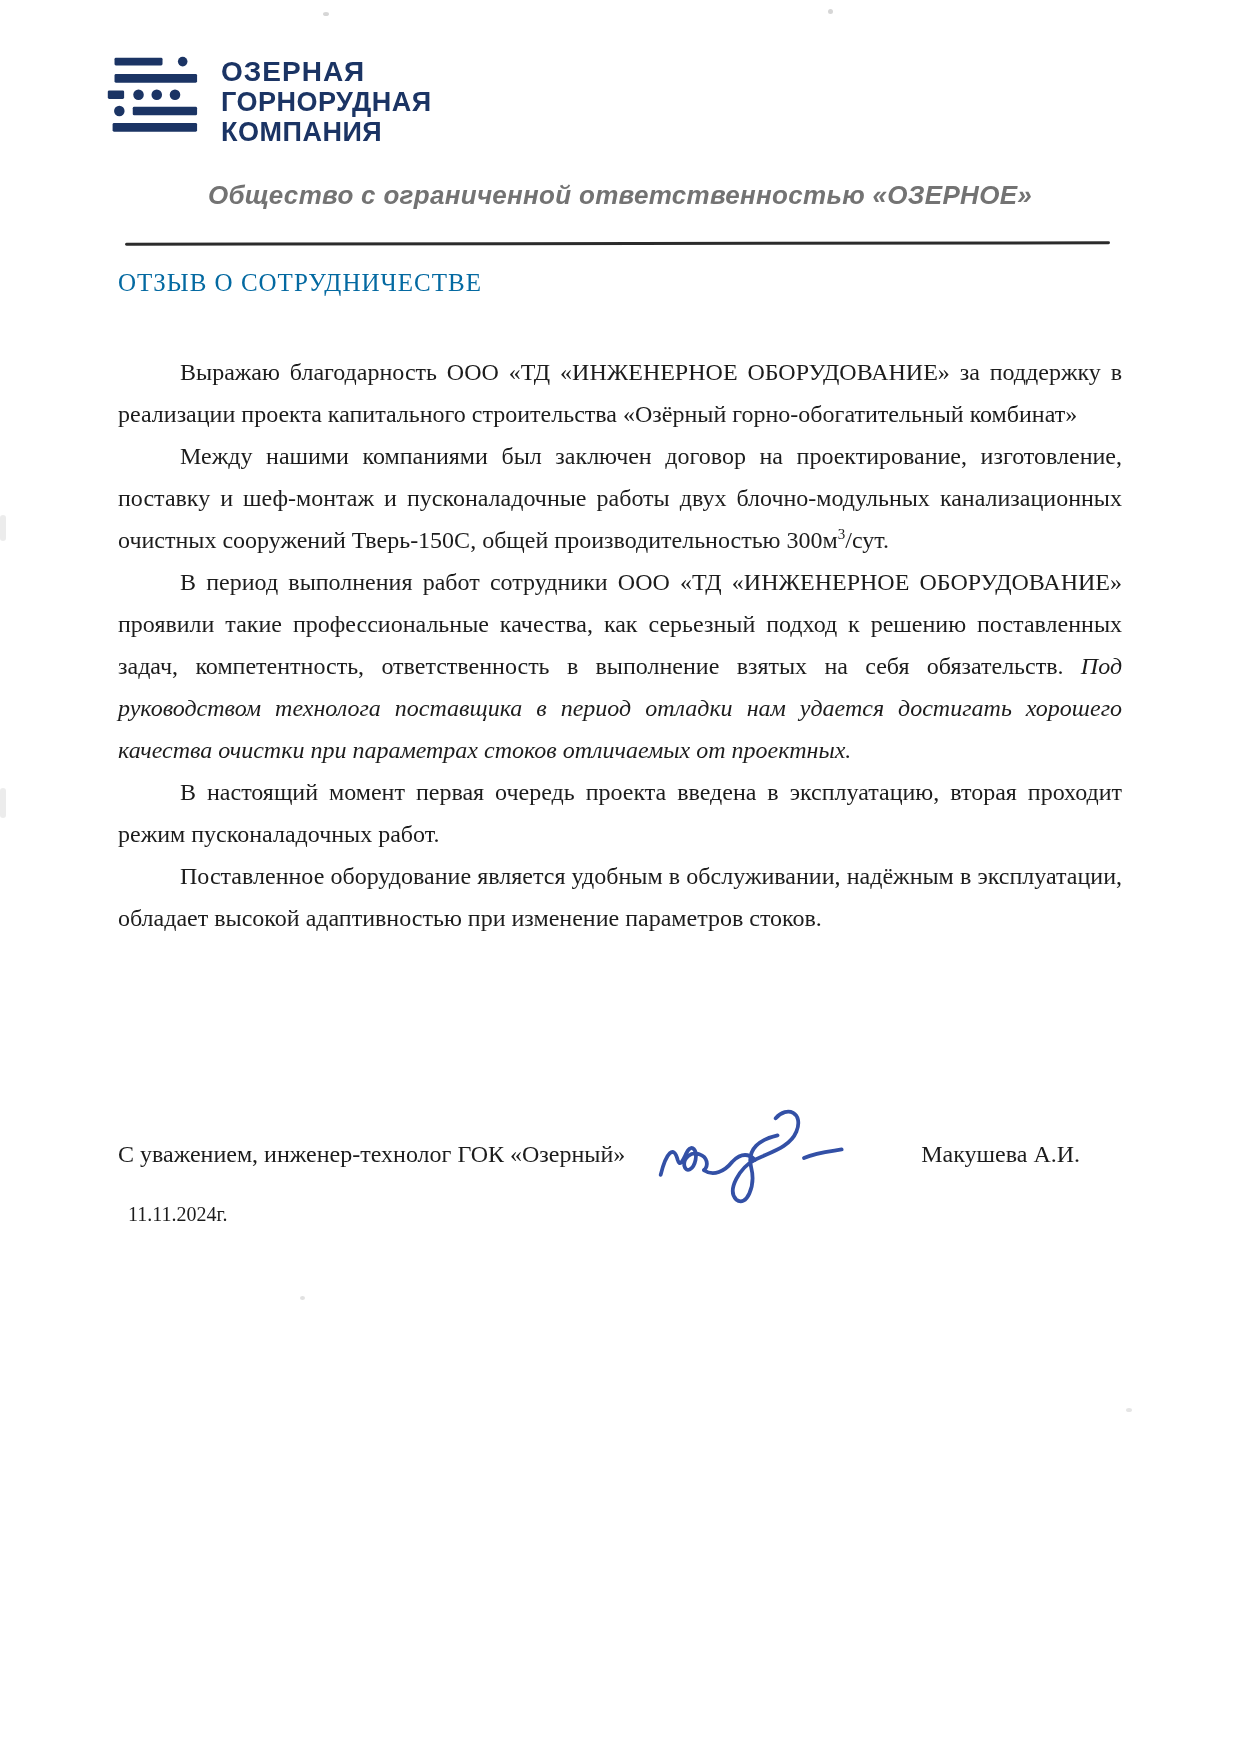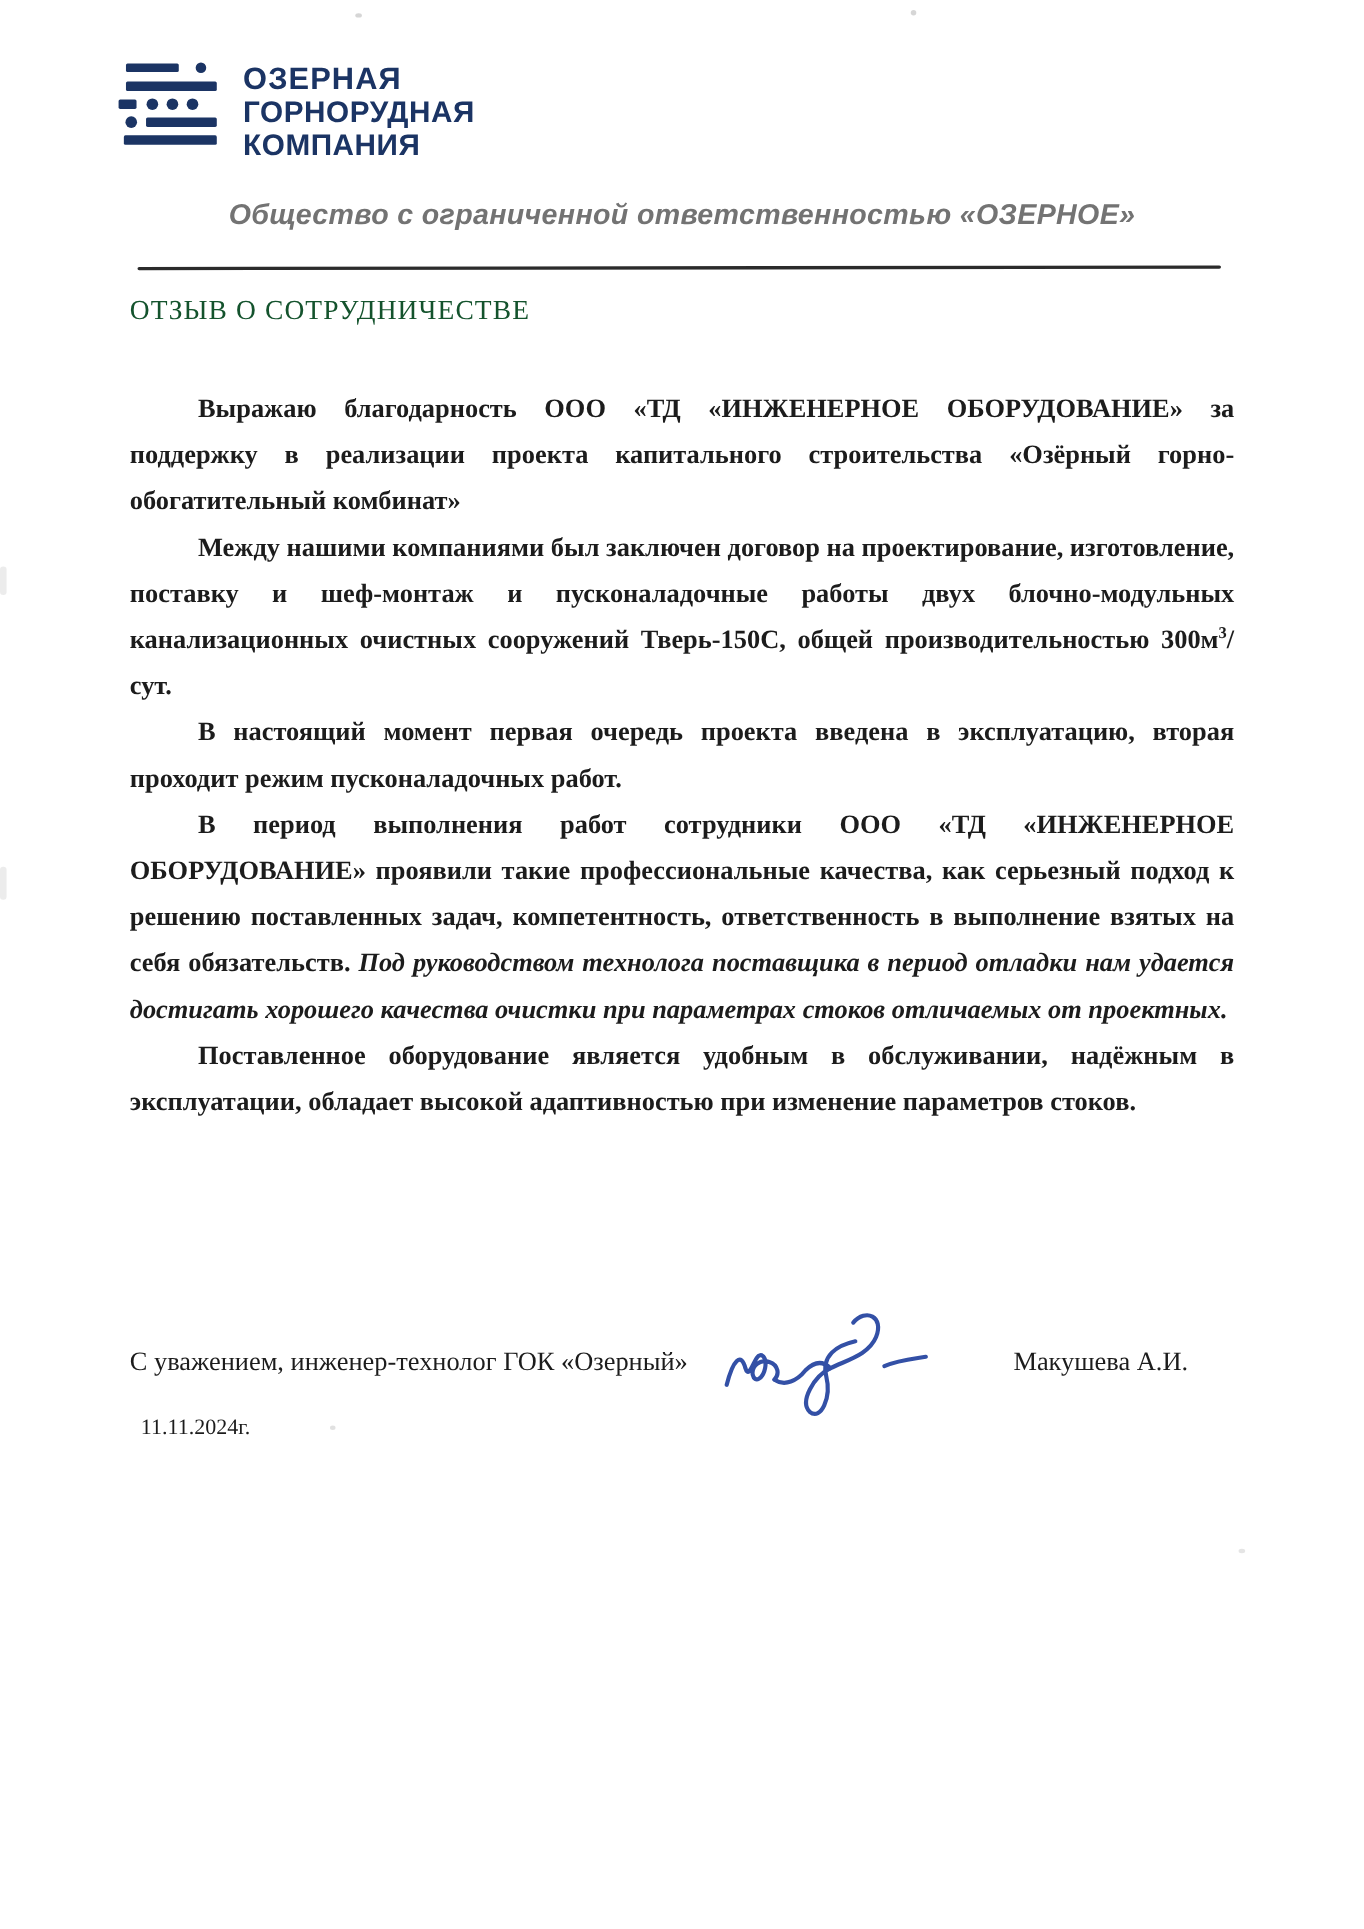--- a/index.html
+++ b/index.html
@@ -42,29 +42,28 @@
     width:985px;height:3px;
     background:#2b2b2b;
     border-radius:2px;
     transform:rotate(-0.08deg);
   }
   
   .doc-heading{
     margin:24px 0 0 118px;
     font-size:25px;
     letter-spacing:1px;
-    color:#14532d;
+    color:#0369a1;
   }
   .body-text{
     margin:54px 118px 0 118px;
     width:1004px;
     font-size:24px;
     line-height:42px;
     text-align:justify;
-    font-weight:bold;
   }
   .body-text p{margin:0;text-indent:62px;}
   .body-text em{font-style:italic;}
   .body-text sup{font-size:15px;line-height:0;vertical-align:super;}
   
   .sig-row{
     margin:166px 0 0 118px;
     height:94px;
     display:flex;align-items:flex-start;
     position:relative;
@@ -119,23 +118,23 @@
   </div>
 
   <div class="org-title">Общество с ограниченной ответственностью «ОЗЕРНОЕ»</div>
   <div class="rule"></div>
 
   <div class="doc-heading">ОТЗЫВ О СОТРУДНИЧЕСТВЕ</div>
 
   <div class="body-text">
     <p>Выражаю благодарность ООО «ТД «ИНЖЕНЕРНОЕ ОБОРУДОВАНИЕ» за поддержку в реализации проекта капитального строительства «Озёрный горно-обогатительный комбинат»</p>
     <p><span>Между нашими компаниями был заключен договор на проектирование, изготовление, поставку и шеф-монтаж и пусконаладочные работы двух блочно-модульных канализационных очистных сооружений Тверь-150С, общей производительностью 300м</span><sup>3</sup><span>/сут.</span></p>
-    <p>В настоящий момент первая очередь проекта введена в эксплуатацию, вторая проходит режим пусконаладочных работ.</p>
     <p><span>В период выполнения работ сотрудники ООО «ТД «ИНЖЕНЕРНОЕ ОБОРУДОВАНИЕ» проявили такие профессиональные качества, как серьезный подход к решению поставленных задач, компетентность, ответственность в выполнение взятых на себя обязательств.</span>
       <em>Под руководством технолога поставщика в период отладки нам удается достигать хорошего качества очистки при параметрах стоков отличаемых от проектных.</em></p>
+    <p>В настоящий момент первая очередь проекта введена в эксплуатацию, вторая проходит режим пусконаладочных работ.</p>
     <p>Поставленное оборудование является удобным в обслуживании, надёжным в эксплуатации, обладает высокой адаптивностью при изменение параметров стоков.</p>
   </div>
 
   <div class="sig-row">
     <span class="sig-closing">С уважением, инженер-технолог ГОК «Озерный»</span>
     <svg class="sig-svg" viewBox="0 0 210 110" xmlns="http://www.w3.org/2000/svg" fill="none" stroke="#3350a6" stroke-width="4" stroke-linecap="round" stroke-linejoin="round">
       <path d="M6,74 C12,50 20,42 24,58 C27,68 31,54 35,48 C39,42 45,47 43,58 C41,68 33,73 31,64 C30,56 38,49 47,52 C56,55 57,64 52,69"></path>
       <path d="M52,69 C62,76 74,70 82,60 C90,52 98,50 106,58"></path>
       <path d="M128,14 C140,0 158,8 150,28 C143,45 122,50 106,58 C90,66 76,90 86,100 C97,109 107,86 102,66 C97,46 112,36 130,32"></path>
       <path d="M158,56 C172,50 186,49 198,47"></path>

